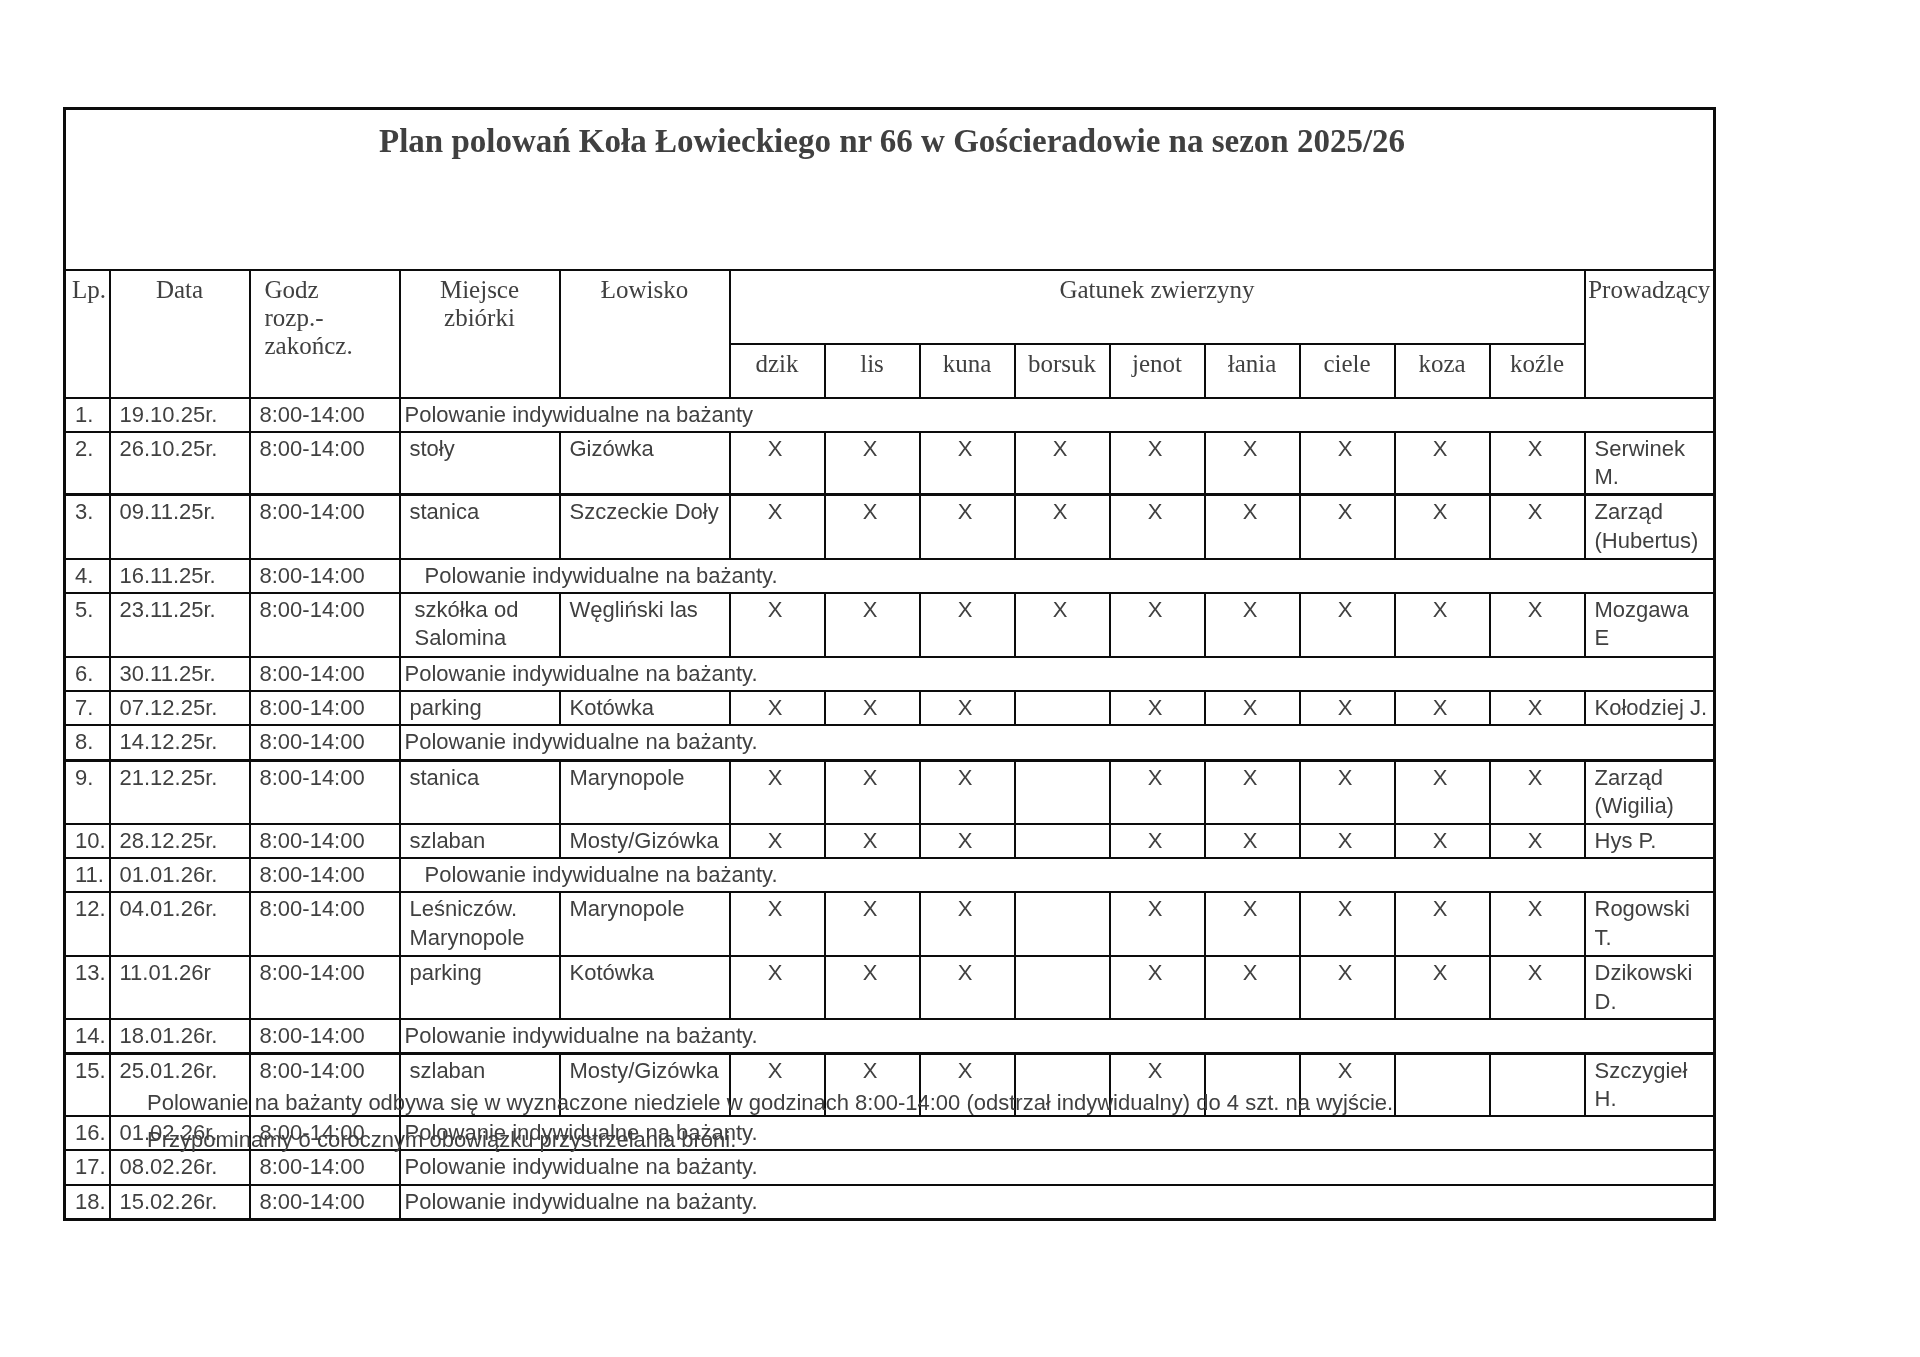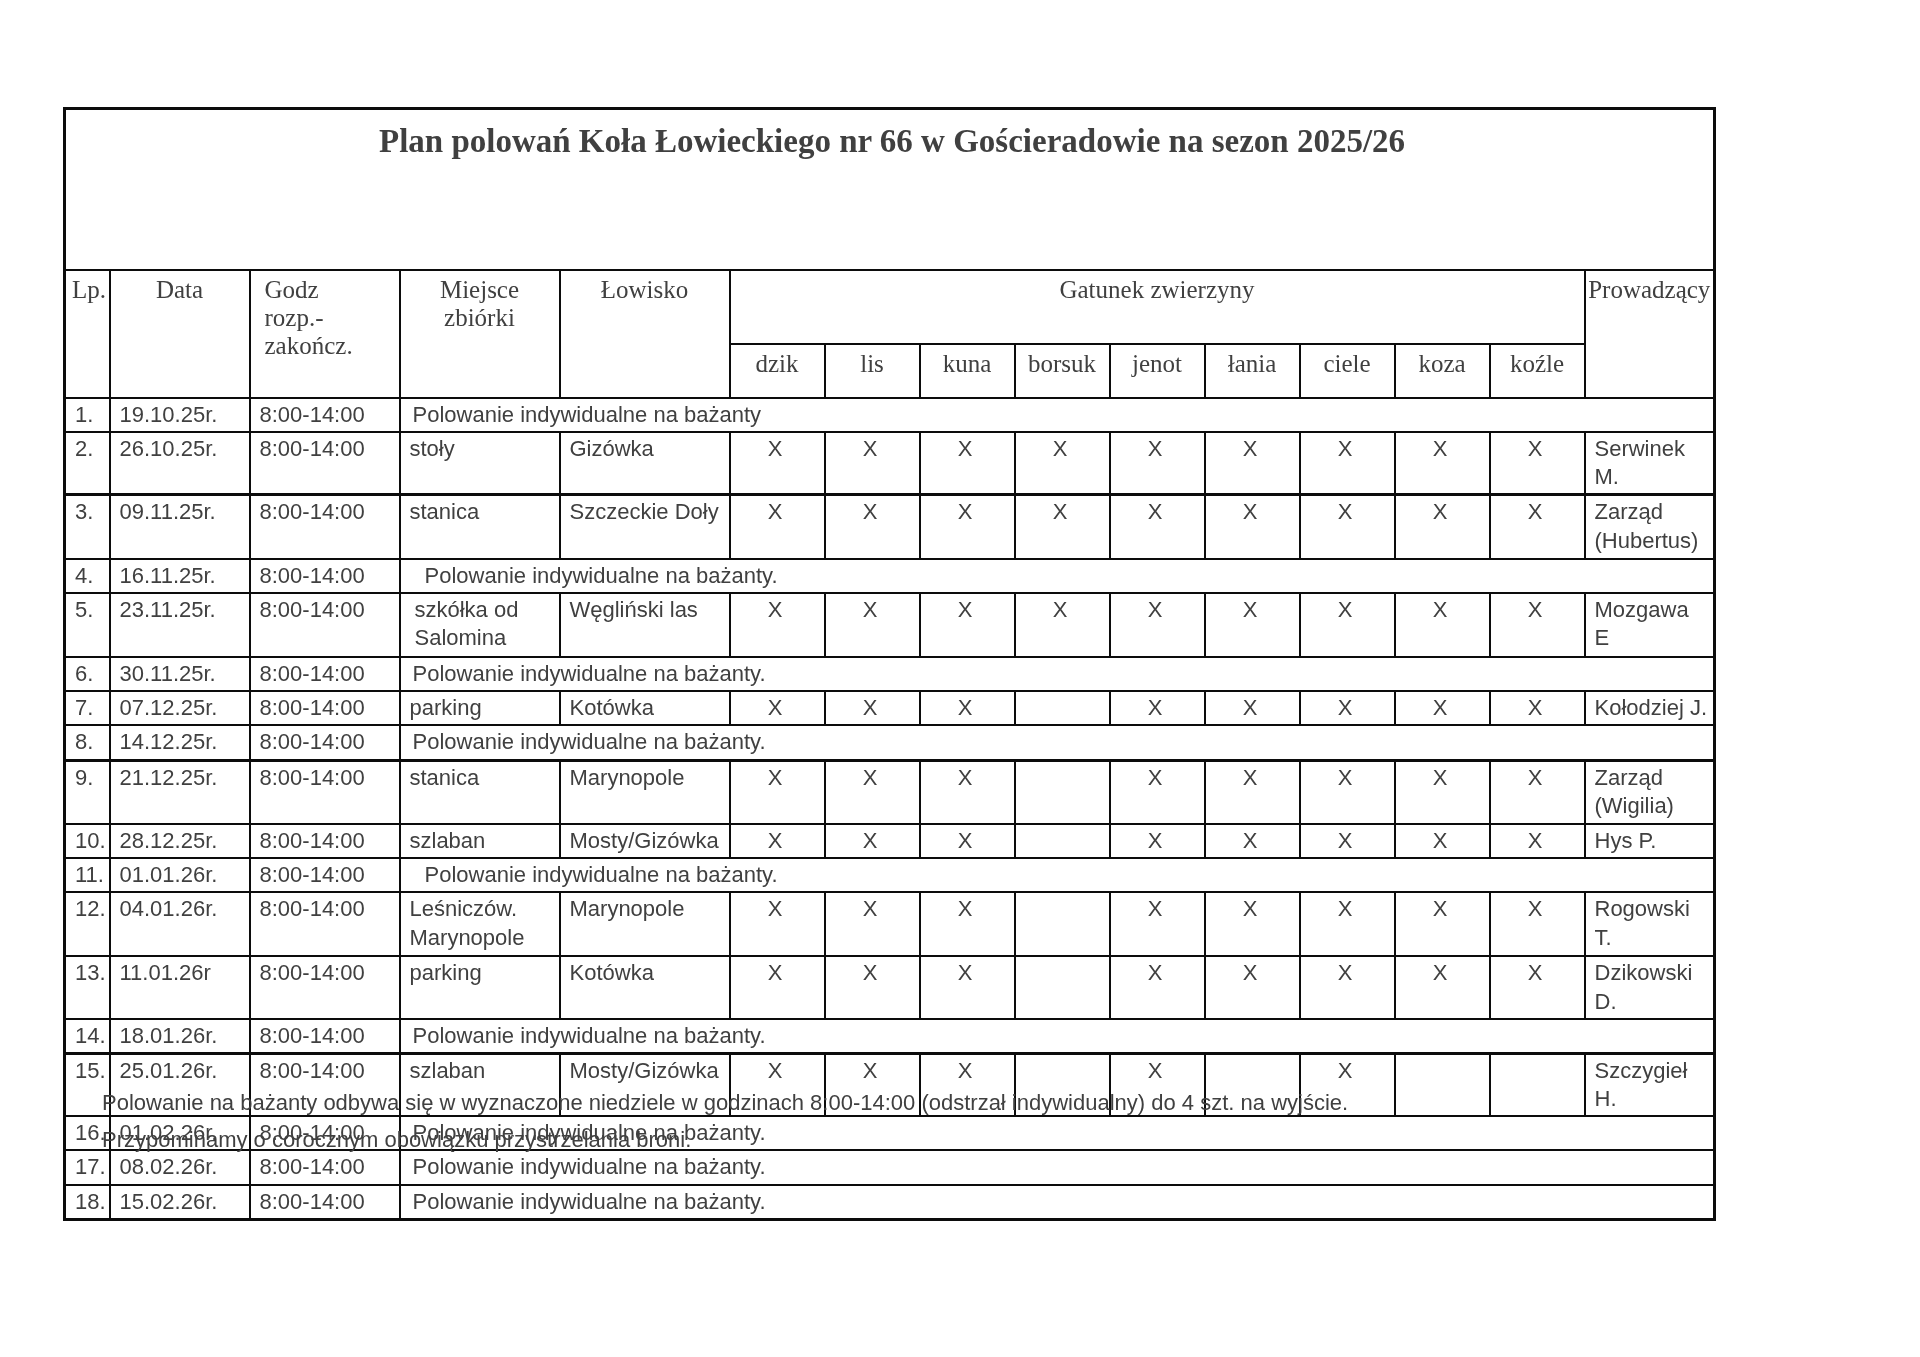--- a/index.html
+++ b/index.html
@@ -15,23 +15,23 @@
      padding-top:5px;text-align:center;}
   .head-main th{height:66px;}
   .head-sub th{height:46px;border-radius:7px;}
   .pre{white-space:pre-line;}
   .ta-l{text-align:left;padding-left:14px;}
   td{font-size:22px;line-height:1.28;padding:2px 4px 2px 9px;}
   td.c-x{text-align:center;padding-left:0;}
   tr.r1{height:33px;}
   tr.r2{height:64px;}
   tr.thick td{border-bottom-width:3px;}
-  .merged-cell{padding-left:12px;}
+  .merged-cell{padding-left:4px;}
   .footer{position:absolute;left:63px;top:1090px;width:1650px;font-size:22px;}
-  .footer p{margin:0 16px 11px 0;padding-left:39px;position:relative;}
+  .footer p{margin:0 16px 11px 0;padding-left:84px;position:relative;}
   .signature{position:absolute;left:1530px;top:0;}
 </style>
 </head>
 <body>
 
 <div class="page">
   <table class="doc-table">
     <colgroup>
       <col style="width:45px">
         <col style="width:140px">

